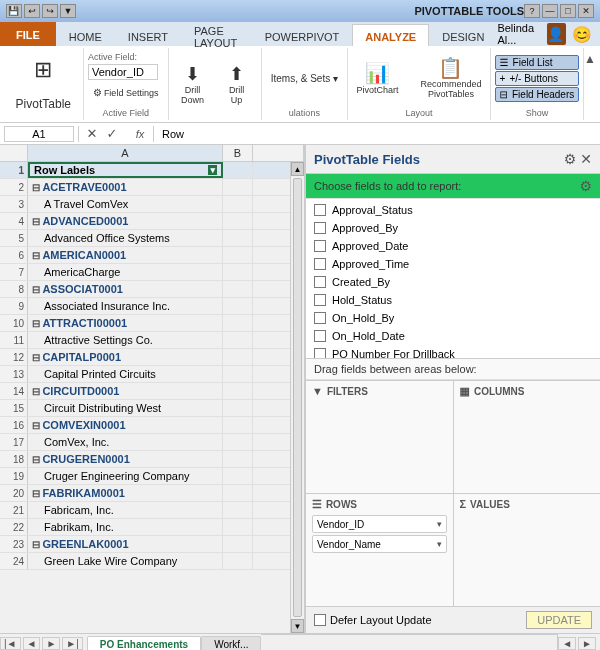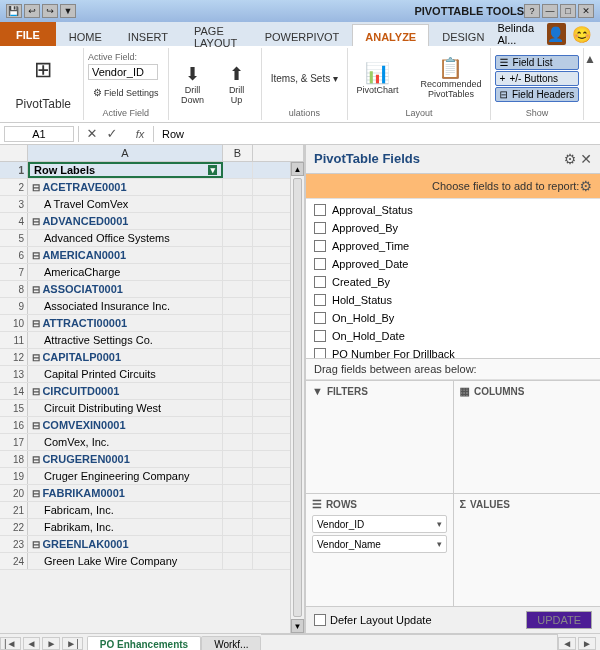--- a/index.html
+++ b/index.html
@@ -122,27 +122,27 @@
     }
     .header-row { background: #dce6f1; font-weight: 700; }
     .minus-icon { font-size: 10px; margin-right: 2px; color: #555; cursor: pointer; }
 
     
     .pivot-panel {
       width: 295px; min-width: 295px; background: #f9f9f9; border-left: 1px solid #ccc;
       display: flex; flex-direction: column; overflow: hidden;
     }
     .pivot-header {
-      display: flex; align-items: flex-start; justify-content: space-between;
+      display: flex; align-items: center; justify-content: space-between;
       padding: 6px 8px; background: #f0f0f0; border-bottom: 1px solid #ccc;
     }
     .pivot-title { font-size: 13px; font-weight: 600; color: #1f497d; }
     .pivot-header-icons { display: flex; gap: 4px; }
     .pivot-header-icon { cursor: pointer; color: #555; font-size: 14px; }
-    .pivot-subtitle { padding: 4px 8px; font-size: 11px; color: #333; border-bottom: 1px solid #e0e0e0; background: #fdba74; display: flex; align-items: center; justify-content: flex-end; }
+    .pivot-subtitle { padding: 4px 8px; font-size: 11px; color: #333; border-bottom: 1px solid #e0e0e0; background: #22c55e; display: flex; align-items: center; justify-content: space-between; }
     .gear-icon { cursor: pointer; font-size: 14px; color: #555; }
 
     
     .field-list {
       flex: 0 0 160px; overflow-y: auto; border-bottom: 1px solid #ccc;
       background: #fff; padding: 2px 0;
     }
     .field-item {
       display: flex; align-items: center; padding: 1px 8px; font-size: 11px; cursor: pointer;
       height: 18px;
@@ -164,21 +164,21 @@
     .drag-chip-arrow { margin-left: auto; font-size: 9px; color: #555; cursor: pointer; }
 
     
     .pivot-bottom {
       border-top: 1px solid #ccc; padding: 4px 8px; background: #f0f0f0;
       display: flex; align-items: center; justify-content: space-between;
     }
     .defer-checkbox { display: flex; align-items: center; gap: 4px; font-size: 11px; }
     .defer-cb { width: 12px; height: 12px; border: 1px solid #777; background: #fff; }
     .update-btn {
-      background: #4c1d95; border: 1px solid #aaa; padding: 2px 10px;
+      background: #fef9c3; border: 1px solid #aaa; padding: 2px 10px;
       font-size: 11px; cursor: pointer; color: #888;
     }
     .sheet-tab {
       padding: 2px 12px; font-size: 10px; cursor: pointer; border: 1px solid #ccc;
       border-bottom: none; background: #e0e0e0; border-radius: 2px 2px 0 0;
     }
     .sheet-tab.active { background: #fff; font-weight: 700; color: #217346; border-bottom-color: #fff; }
     .sheet-tab-controls { display: flex; align-items: center; margin-right: 4px; gap: 2px; }
     .sheet-nav-btn { font-size: 10px; cursor: pointer; color: #555; border: 1px solid #ccc; padding: 0 3px; background: #f0f0f0; }
 
@@ -489,25 +489,25 @@
       <div class="field-item">
         <div class="field-checkbox"></div>
         <span>Approval_Status</span>
       </div>
       <div class="field-item">
         <div class="field-checkbox"></div>
         <span>Approved_By</span>
       </div>
       <div class="field-item">
         <div class="field-checkbox"></div>
+        <span>Approved_Date</span>
+      </div>
+      <div class="field-item">
+        <div class="field-checkbox"></div>
         <span>Approved_Time</span>
-      </div>
-      <div class="field-item">
-        <div class="field-checkbox"></div>
-        <span>Approved_Date</span>
       </div>
       <div class="field-item">
         <div class="field-checkbox"></div>
         <span>Created_By</span>
       </div>
       <div class="field-item">
         <div class="field-checkbox"></div>
         <span>Hold_Status</span>
       </div>
       <div class="field-item">

